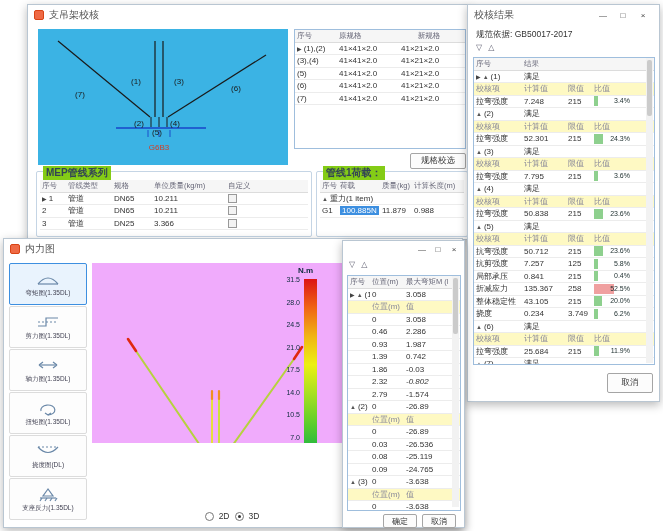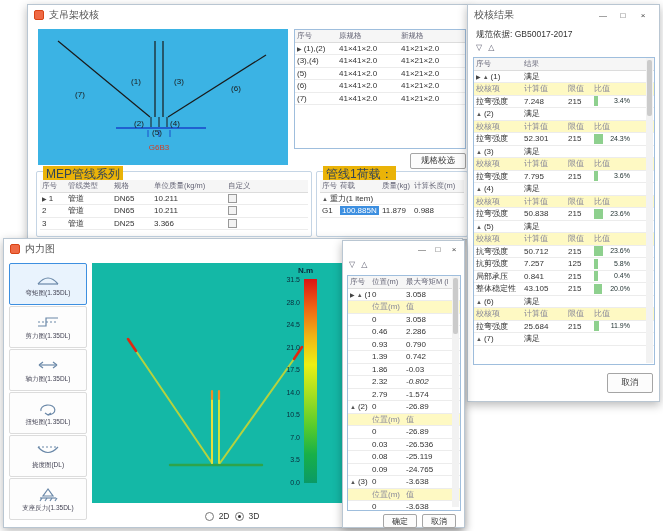--- a/index.html
+++ b/index.html
@@ -19,21 +19,21 @@
   .tr.sub{background:#fef9c3;color:#889;}
   .td{padding:0 2px;white-space:nowrap;overflow:hidden;flex:0 0 auto;}
   .tri{font-size:6px;color:#555;margin-right:2px;}
   .cur{font-size:6px;color:#444;margin-right:2px;}
   .cb{width:9px;height:9px;border:1px solid #999;background:#f3f3f3;display:inline-block;vertical-align:middle;}
   .hl{background:#3d8fe0;color:#fff;padding:0 2px;}
   .pct{display:block;width:38px;height:10px;line-height:10px;font-size:7px;text-align:right;padding-right:2px;color:#233;background:linear-gradient(to right,#8ed08e var(--w),transparent var(--w));}
   .pct.hot{background:linear-gradient(to right,#f0a0a0 var(--w),transparent var(--w));}
   .btn{position:absolute;background:#fcfcfc;border:1px solid #a5a5a5;border-radius:2px;font-size:8.5px;color:#333;display:flex;align-items:center;justify-content:center;font-family:inherit;}
   .gbox{position:absolute;border:1px solid #c5d5e5;border-radius:2px;background:#fff;}
-  .legend{position:absolute;top:-6px;left:6px;background:#eab308;padding:0 3px;font-size:12px;color:#345;white-space:nowrap;}
+  .legend{position:absolute;top:-6px;left:6px;background:#84cc16;padding:0 3px;font-size:10px;color:#345;white-space:nowrap;font-weight:bold;}
   .gbox .tbl{position:absolute;left:3px;top:8px;right:3px;}
   .coderef{position:absolute;font-size:8.5px;color:#333;}
   .tools{position:absolute;display:flex;gap:6px;font-size:8px;color:#667;}
   .tools span{cursor:default;}
   .vscroll{position:absolute;top:1px;bottom:1px;right:1px;width:7px;background:#f2f2f2;}
   .vscroll .thumb{position:absolute;top:2px;left:1px;width:5px;height:56px;background:#cbcbcb;border-radius:2px;}
   
   .sidebar{position:absolute;display:flex;flex-direction:column;gap:1px;}
   .sbi{width:78px;height:42px;border:1px solid #dcdcdc;border-radius:2px;background:#fdfdfd;display:flex;flex-direction:column;align-items:center;justify-content:center;gap:2px;}
   .sbi.sel{border:1px solid #3d8fe0;background:#e9f3fd;}
@@ -77,21 +77,21 @@
         <text x="119" y="106" font-size="8" fill="#1a1a1a" text-anchor="middle">(5)</text>
         <text x="198" y="62" font-size="8" fill="#1a1a1a" text-anchor="middle">(6)</text>
         <text x="42" y="68" font-size="8" fill="#1a1a1a" text-anchor="middle">(7)</text>
         <text x="121" y="121" font-size="8" fill="#d04028" text-anchor="middle">G6B3</text>
       </svg>
     </div>
     <div class="tbl bordered" style="left:266px;top:24px;width:172px;height:120px;">
         <div class="tr head">
           <div class="td" style="width: 42px;"><span>序号</span></div>
           <div class="td" style="width: 62px;"><span>原规格</span></div>
-          <div class="td" style="width: 60px;"><span>新规格</span></div>
+          <div class="td" style="width: 60px; text-align: center;"><span>新规格</span></div>
         </div>
         <div class="tr d">
           <div class="td" style="width: 42px;"><span class="cur">▶</span><span>(1),(2)</span></div>
           <div class="td" style="width: 62px;"><span>41×41×2.0</span></div>
           <div class="td" style="width: 60px;"><span>41×21×2.0</span></div>
         </div>
         <div class="tr d">
           <div class="td" style="width: 42px;"><span>(3),(4)</span></div>
           <div class="td" style="width: 62px;"><span>41×41×2.0</span></div>
           <div class="td" style="width: 60px;"><span>41×21×2.0</span></div>
@@ -211,21 +211,21 @@
       </div>
       <div class="sbi">
         <svg width="24" height="16" viewBox="0 0 24 16">
             <path d="M12 3 L7 10 H17 Z"></path>
             <line x1="4" y1="12" x2="20" y2="12"></line>
             <path d="M6 12 l-2 3 M11 12 l-2 3 M16 12 l-2 3 M21 12 l-2 3"></path>
           </svg>
         <span class="lbl">支座反力(1.35DL)</span>
       </div>
     </div>
-    <div class="canvas" style="left: 88px; top: 24px; width: 280px; height: 240px; background: #14b8a6; text-decoration: underline;">
+    <div class="canvas" style="left: 88px; top: 24px; width: 280px; height: 180px; background: #f0abfc; text-decoration: underline;">
       <svg width="280" height="240" viewBox="0 0 280 240">
         <line x1="78" y1="202" x2="170" y2="202" stroke="#2ea44a" stroke-width="2.4" stroke-linecap="round"></line>
         <line x1="44" y1="88" x2="120" y2="200" stroke="#b6d23e" stroke-width="2" stroke-linecap="round"></line>
         <line x1="36" y1="76" x2="44" y2="88" stroke="#e02810" stroke-width="2.6" stroke-linecap="round"></line>
         <line x1="202" y1="96" x2="128" y2="200" stroke="#b6d23e" stroke-width="2" stroke-linecap="round"></line>
         <line x1="210" y1="84" x2="202" y2="96" stroke="#e02810" stroke-width="2.6" stroke-linecap="round"></line>
         <line x1="120" y1="136" x2="120" y2="200" stroke="#e6e03c" stroke-width="2" stroke-linecap="round"></line>
         <line x1="120" y1="128" x2="120" y2="136" stroke="#f09020" stroke-width="2.2" stroke-linecap="round"></line>
         <line x1="127" y1="136" x2="127" y2="200" stroke="#cfe03c" stroke-width="2" stroke-linecap="round"></line>
         <line x1="127" y1="128" x2="127" y2="136" stroke="#f09020" stroke-width="2.2" stroke-linecap="round"></line>
@@ -372,25 +372,41 @@
         </div>
         <div class="tr d">
           <div class="td" style="width: 48px;"><span>局部承压</span></div>
           <div class="td" style="width: 44px;"><span>0.841</span></div>
           <div class="td" style="width: 26px;"><span>215</span></div>
           <div class="td" style="width: 40px;">
             <span class="pct" style="--w: 10%;">0.4%</span>
           </div>
         </div>
         <div class="tr d">
+          <div class="td" style="width: 48px;"><span>折减应力</span></div>
+          <div class="td" style="width: 44px;"><span>135.367</span></div>
+          <div class="td" style="width: 26px;"><span>258</span></div>
+          <div class="td" style="width: 40px;">
+            <span class="pct hot" style="--w: 52.5%;">52.5%</span>
+          </div>
+        </div>
+        <div class="tr d">
           <div class="td" style="width: 48px;"><span>整体稳定性</span></div>
           <div class="td" style="width: 44px;"><span>43.105</span></div>
           <div class="td" style="width: 26px;"><span>215</span></div>
           <div class="td" style="width: 40px;">
             <span class="pct" style="--w: 20%;">20.0%</span>
+          </div>
+        </div>
+        <div class="tr d">
+          <div class="td" style="width: 48px;"><span>挠度</span></div>
+          <div class="td" style="width: 44px;"><span>0.234</span></div>
+          <div class="td" style="width: 26px;"><span>3.749</span></div>
+          <div class="td" style="width: 40px;">
+            <span class="pct" style="--w: 10%;">6.2%</span>
           </div>
         </div>
         <div class="tr group">
           <div class="td" style="width: 48px;"><span class="tri">▲</span><span>(6)</span></div>
           <div class="td" style="width: 44px;"><span>满足</span></div>
         </div>
         <div class="tr sub">
           <div class="td" style="width: 48px;"><span>校核项</span></div>
           <div class="td" style="width: 44px;"><span>计算值</span></div>
           <div class="td" style="width: 26px;"><span>限值</span></div>
@@ -449,21 +465,21 @@
           <div class="td" style="width: 44px;"><span>3.058</span></div>
         </div>
         <div class="tr d">
           <div class="td" style="width: 22px;"><span></span></div>
           <div class="td" style="width: 34px;"><span>0.46</span></div>
           <div class="td" style="width: 44px;"><span>2.286</span></div>
         </div>
         <div class="tr d">
           <div class="td" style="width: 22px;"><span></span></div>
           <div class="td" style="width: 34px;"><span>0.93</span></div>
-          <div class="td" style="width: 44px;"><span>0.790</span></div>
+          <div class="td" style="width: 44px;"><span>1.987</span></div>
         </div>
         <div class="tr d">
           <div class="td" style="width: 22px;"><span></span></div>
           <div class="td" style="width: 34px;"><span>1.39</span></div>
           <div class="td" style="width: 44px;"><span>0.742</span></div>
         </div>
         <div class="tr d">
           <div class="td" style="width: 22px;"><span></span></div>
           <div class="td" style="width: 34px;"><span>1.86</span></div>
           <div class="td" style="width: 44px;"><span>-0.03</span></div>

